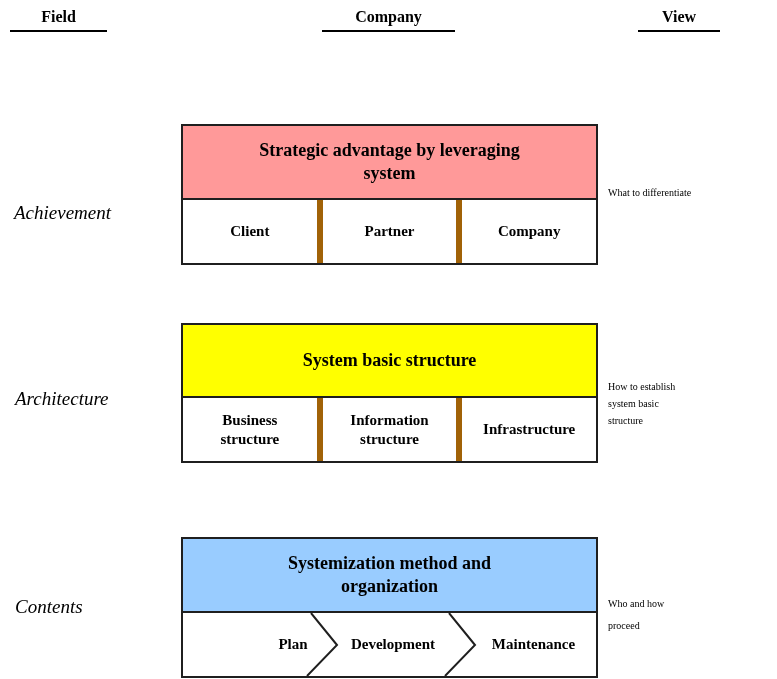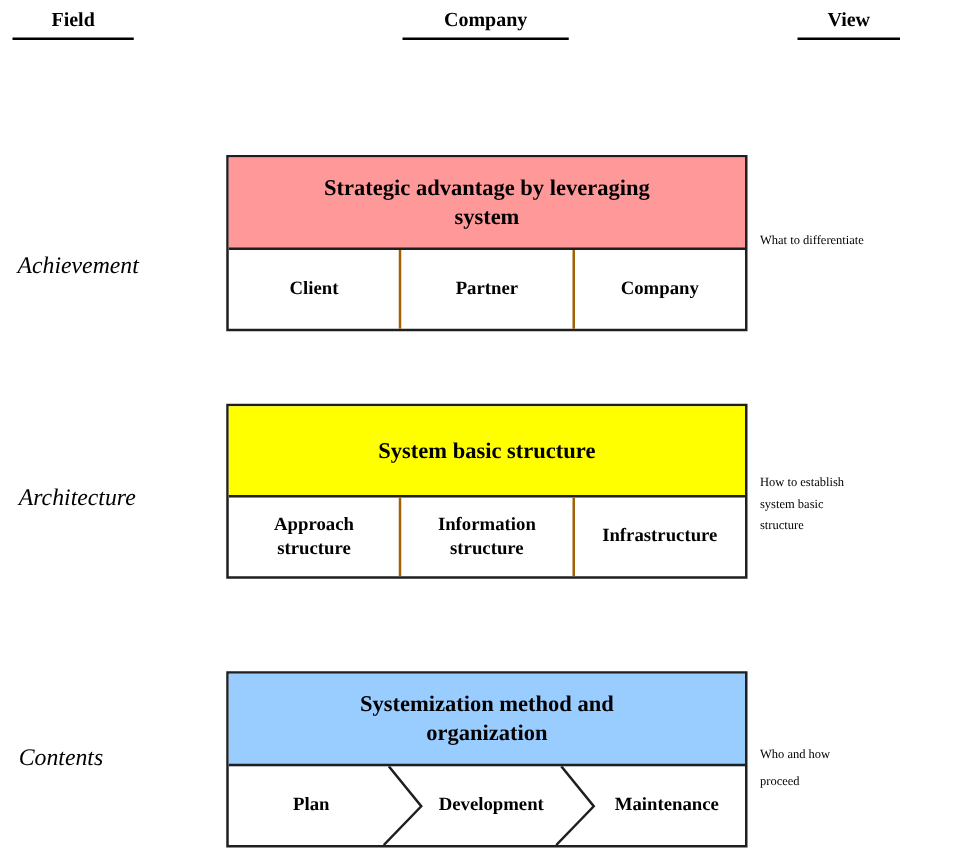--- a/index.html
+++ b/index.html
@@ -34,33 +34,33 @@
     white-space:pre-line; border-bottom:2px solid #1f1f1f;
   }
   .box1 .box-header { height:72px; background:#ff9999; }
   .box2 .box-header { height:71px; background:#ffff00; }
   .box3 .box-header { height:72px; background:#99ccff; }
 
   .box-cells { display:flex; height:63px; }
   .cell {
     flex:1; display:flex; align-items:center; justify-content:center;
     text-align:center; font-weight:bold; font-size:15px; line-height:1.25;
-    white-space:pre-line; border-right:2px solid #a16207;
+    white-space:pre-line; border-right:6px solid #a16207;
   }
   .cell:last-child { border-right:none; }
 
   
   .proc { position:relative; height:63px; }
   .proc svg { position:absolute; left:0; top:0; }
   .proc-label {
     position:absolute; top:0; height:63px;
     display:flex; align-items:center; justify-content:center;
     font-weight:bold; font-size:15px; text-align:center;
   }
-  .p1 { left:0px;   width:132px; }
+  .p1 { left:0px;   width:132px;padding-left:44px; }
   .p2 { left:150px; width:120px; }
   .p3 { left:288px; width:125px; }
 
   
   .field-label {
     position:absolute; font-style:italic; font-size:19px; white-space:nowrap;
   }
   .fl1 { left:14px; top:174px;margin-top:28px; }
   .fl2 { left:15px; top:388px; }
   .fl3 { left:15px; top:596px; }
@@ -93,21 +93,21 @@
     <div class="box-cells">
       <div class="cell">Client</div>
       <div class="cell">Partner</div>
       <div class="cell">Company</div>
     </div>
   </div>
 
   <div class="box box2">
     <div class="box-header">System basic structure</div>
     <div class="box-cells">
-      <div class="cell">Approach
+      <div class="cell">Business
 structure</div>
       <div class="cell">Information
 structure</div>
       <div class="cell">Infrastructure</div>
     </div>
   </div>
 
   <div class="box box3">
     <div class="box-header">Systemization method and
 organization</div>

